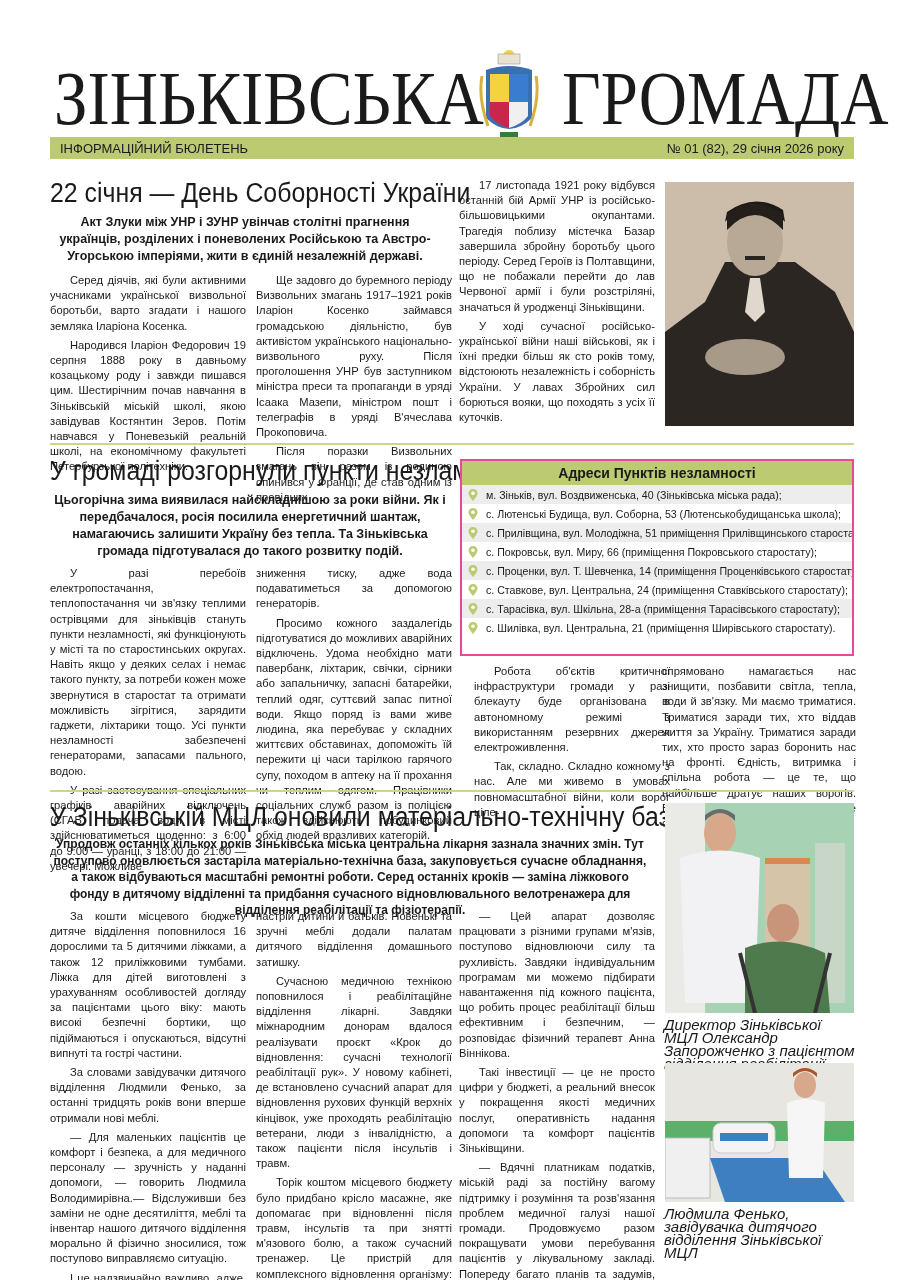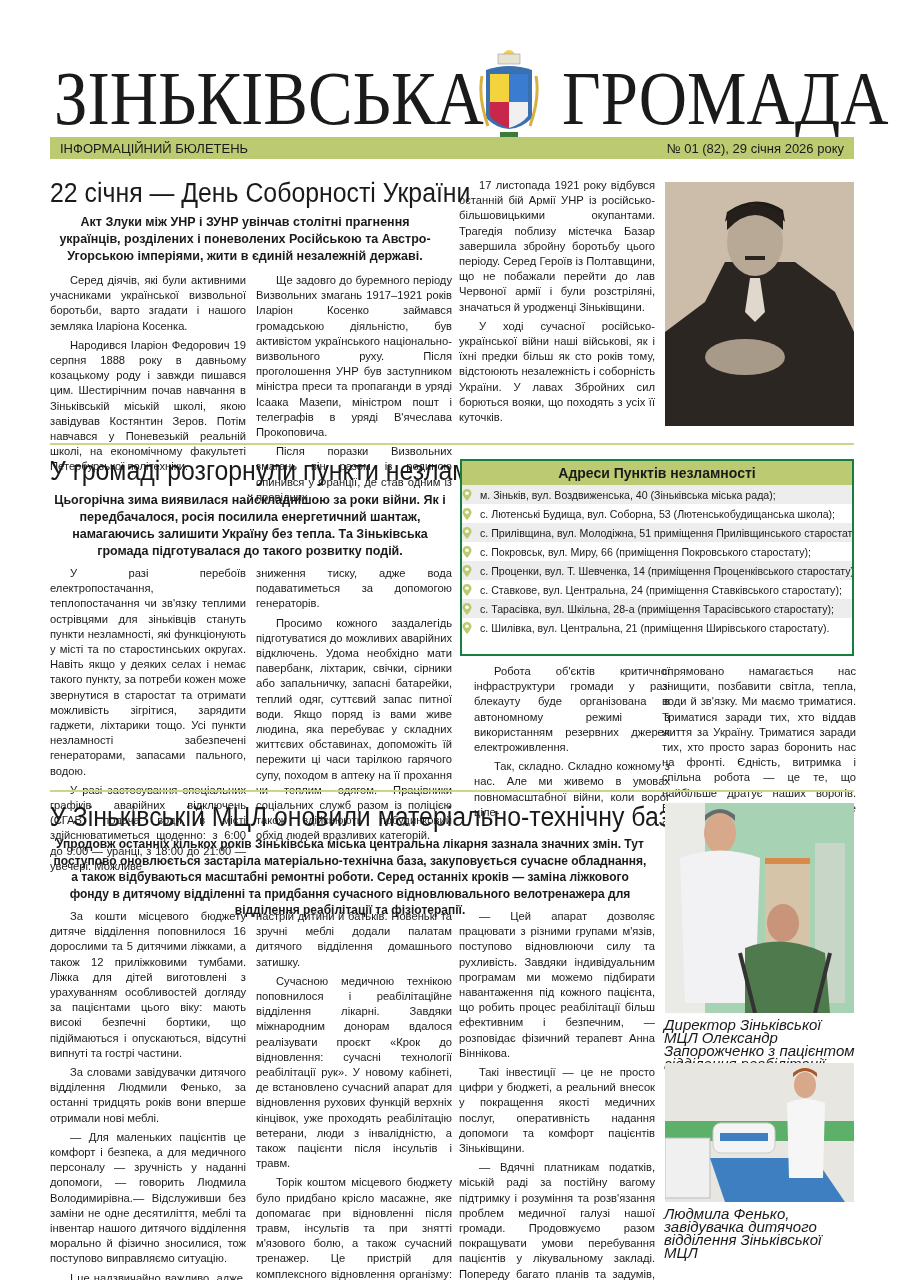--- a/index.html
+++ b/index.html
@@ -32,23 +32,23 @@
   .lead {
     position: absolute; font-weight: bold; font-size: 12.5px; line-height: 17px; color: #1a1a1a; text-align: center;
   }
   .col { position: absolute; font-size: 11.2px; line-height: 15.2px; text-align: justify; hyphens: auto; }
   .col p { text-indent: 20px; margin-bottom: 4px; }
   .col p.noindent { text-indent: 0; }
 
   .photo { position: absolute; overflow: hidden; }
   .caption { position: absolute; font-style: italic; font-size: 15px; line-height: 13px; color: #1a1a1a; }
 
-  .addr-box { position: absolute; left: 460px; top: 459px; width: 394px; height: 197px; border: 2px solid #15803d; background: #fff; }
+  .addr-box { position: absolute; left: 460px; top: 459px; width: 394px; height: 197px; border: 2px solid #ec4899; background: #fff; }
   .addr-title { height: 24px; background: #bccb72; text-align: center; font-weight: bold; font-size: 14px; line-height: 24px; color: #1a1a1a; }
-  .addr-row { height: 19px; display: flex; align-items: center; font-size: 10.6px; color: #1a1a1a; white-space: nowrap; overflow: hidden; }
+  .addr-row { height: 19px; display: flex; align-items: center; padding-left: 6px; font-size: 10.6px; color: #1a1a1a; white-space: nowrap; overflow: hidden; }
   .addr-row:nth-child(odd) { background: #ededed; }
   .pin { width: 10px; height: 12px; margin-right: 8px; flex: none; }
 </style>
 </head>
 <body>
 
 <div class="masthead">
   <div class="mast-left">ЗІНЬКІВСЬКА</div>
   <svg class="coat" viewBox="0 0 62 100">
     <circle cx="31" cy="8" r="6" fill="#f2d24a"></circle>

